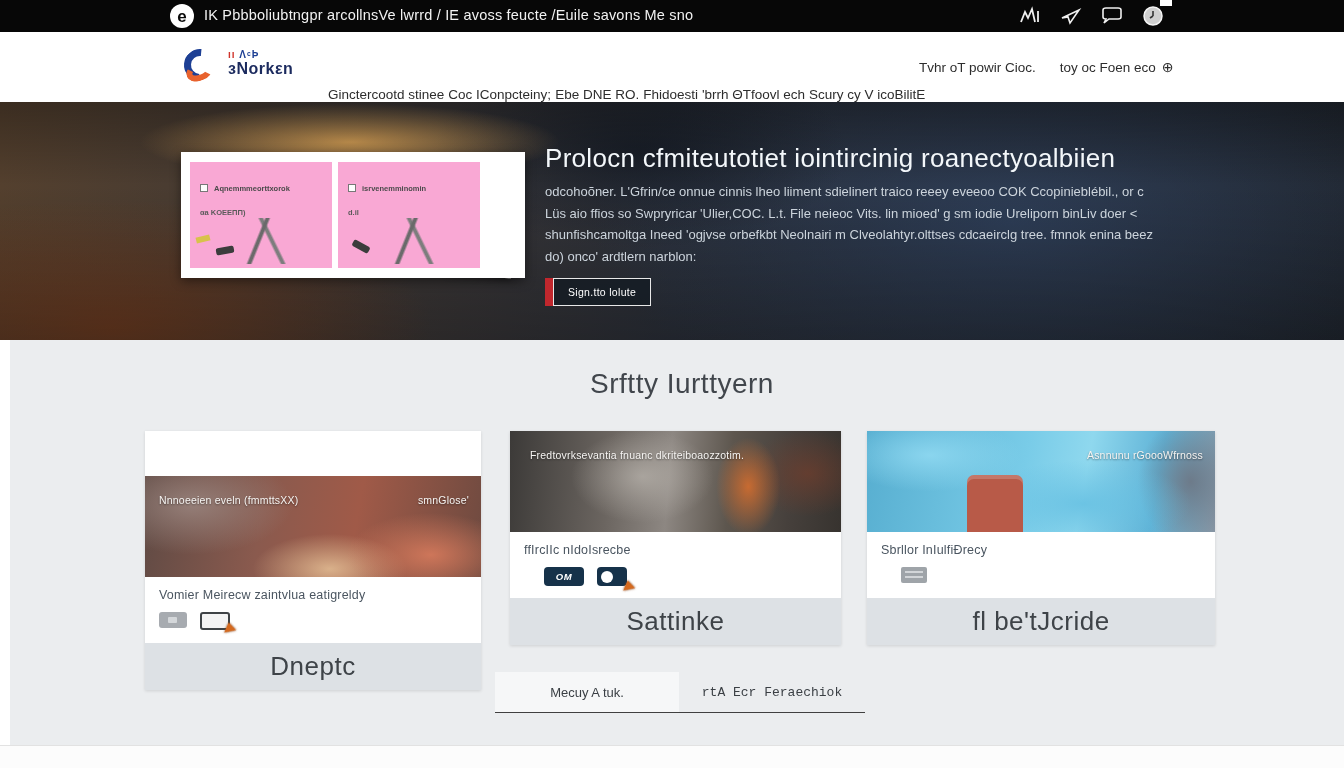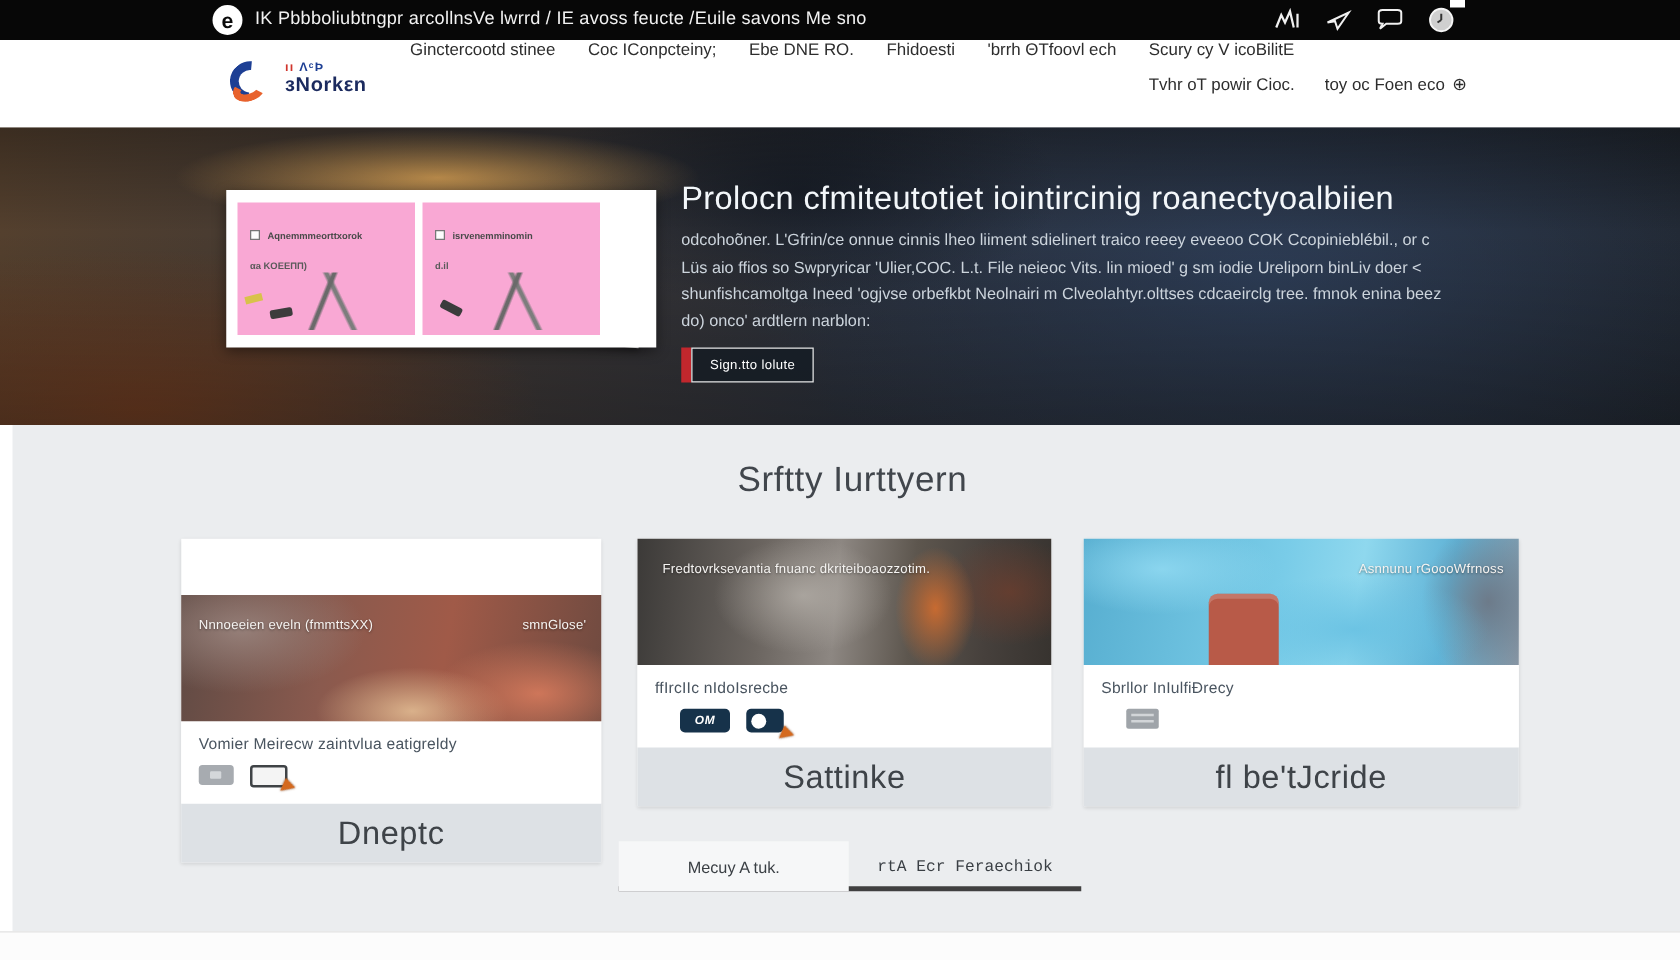--- a/index.html
+++ b/index.html
@@ -27,22 +27,22 @@
     border:7px solid #1d3f94; border-right-color:transparent; border-bottom-color:transparent;
     transform:rotate(-40deg); }
   .swoosh .arc-orange { position:absolute; left:2px; top:14px; width:26px; height:18px; border-radius:50%;
     border:6px solid #e8622d; border-top-color:transparent; border-right-color:transparent;
     transform:rotate(-18deg); }
   .nav-logo-text { margin-left:8px; line-height:1.1; }
   .nav-logo-tagline { font-size:10px; font-weight:bold; letter-spacing:1px; }
   .nav-logo-tagline .t-red { color:#d0342c; }
   .nav-logo-tagline .t-blue { color:#1d3f94; }
   .nav-logo-name { font-size:16px; font-weight:bold; color:#1b2a5e; letter-spacing:.5px; }
-  .nav-menu { position:absolute; left:328px; top:0; height:70px; display:flex; align-items:flex-start;
-    gap:26px; }
+  .nav-menu { position:absolute; left:328px; top:0; height:70px; display:flex; align-items:flex-end;
+    gap:4px; }
   .nav-item { font-size:13.5px; color:#2d2d2d; white-space:nowrap; cursor:pointer; }
   .nav-right { position:absolute; left:919px; top:0; height:70px; display:flex; align-items:center;
     gap:24px; }
   .globe { font-size:14px; color:#2d2d2d; margin-left:6px; }
 
   
   .hero { position:absolute; left:0; top:102px; width:1344px; height:238px;
     background:
       radial-gradient(ellipse 300px 55px at 350px 40px, rgba(240,178,92,.85), transparent 70%),
       radial-gradient(ellipse 430px 170px at 110px 225px, rgba(112,58,30,.85), transparent 75%),
@@ -135,21 +135,21 @@
     background:#d2d5d8; box-shadow:0 5px 0 #d2d5d8; }
   .cursor-arrow { position:absolute; right:-8px; bottom:-7px; width:0; height:0;
     border-left:10px solid #d4691e; border-top:4px solid transparent; border-bottom:7px solid transparent;
     transform:rotate(24deg); filter:drop-shadow(0 0 1px #7a3a10); }
 
   .card-title { height:47px; background:#dde1e5; display:flex; align-items:center; justify-content:center;
     font-size:26px; font-weight:300; color:#3e4348; letter-spacing:.5px; }
 
   
   .tabs { position:absolute; left:485px; top:333px; width:370px; height:40px; display:flex;
-    border-bottom:4px solid #404040; }
+    border-bottom:1px solid #404040;align-items:flex-end; }
   .tab { height:40px; display:flex; align-items:center; justify-content:center; font-size:13px;
     color:#3a3f44; cursor:pointer; }
   .tab.active { width:184px; background:#f6f7f8; }
   .tab.inactive { width:186px; background:transparent;font-family:Liberation Mono, monospace; }
 
   
   .footer { position:absolute; left:0; top:745px; width:1344px; height:23px; background:#fcfcfc;
     border-top:1px solid #e2e2e2; }
 
   svg { display:block; }

